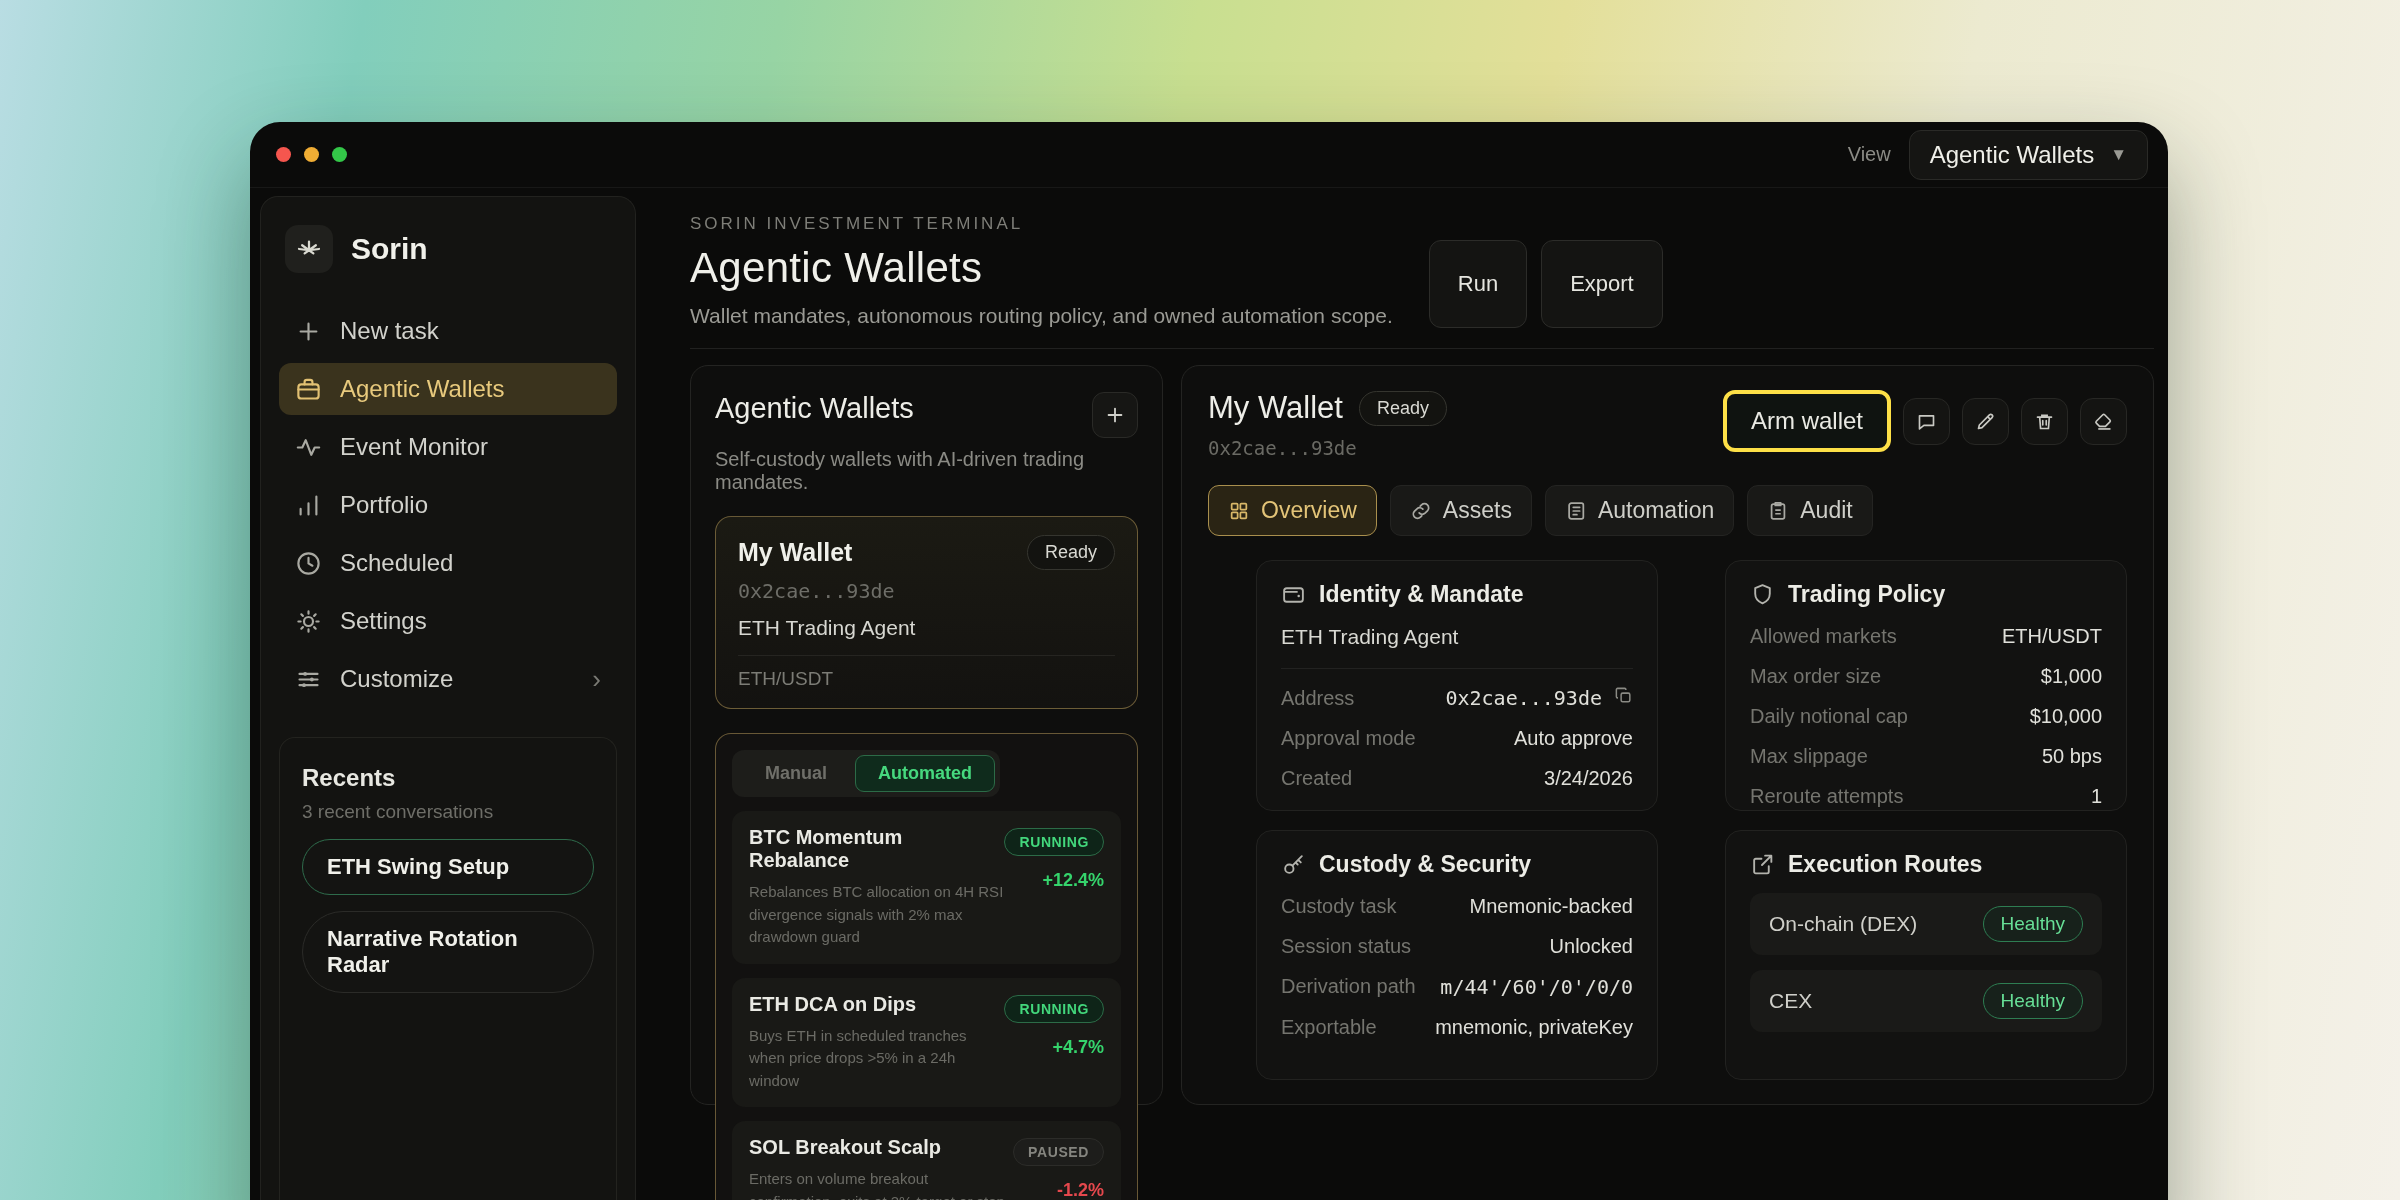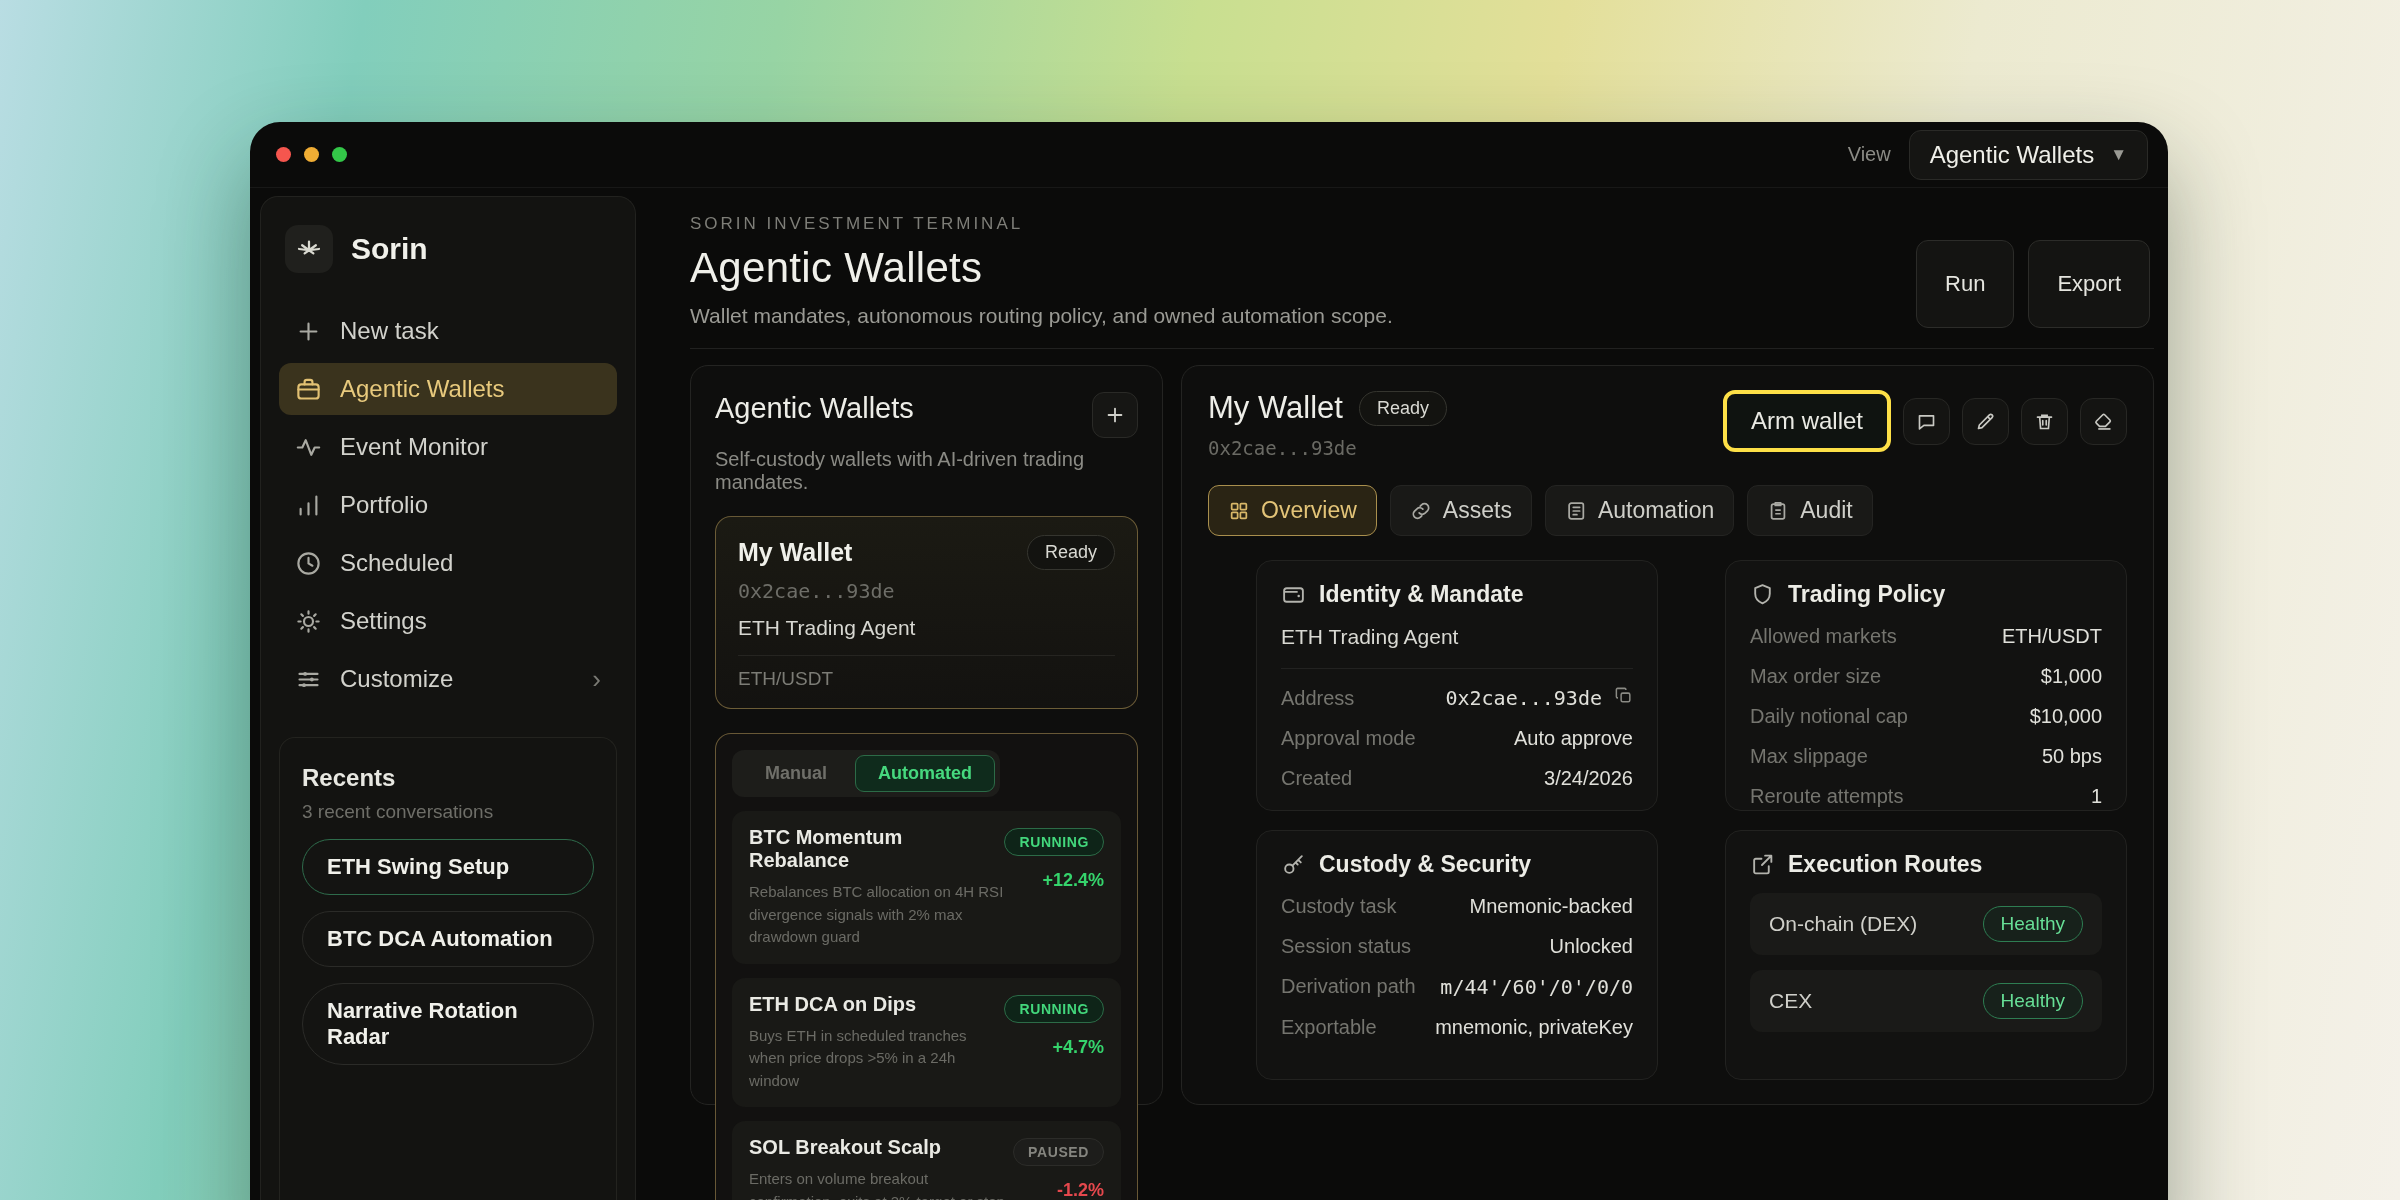--- a/index.html
+++ b/index.html
@@ -49,21 +49,21 @@
   .recents { margin-top:32px; flex:1; border:1px solid #23231f; border-bottom:none;
     border-radius:16px 16px 0 0; padding:26px 22px; }
   .recents-title { font-size:24px; font-weight:600; color:#e8e8e2; }
   .recents-sub { font-size:19px; color:#6e6e68; margin-top:9px; }
   .conv { border:1px solid #2b2b28; border-radius:999px; padding:14px 24px; font-size:22px; font-weight:700;
     color:#f0f0ea; margin-top:16px; background:#141412; }
   .conv.active { border-color:#2e6b4b; }
 
   
   .main { flex:1; min-width:0; padding:0 14px 0 54px; display:flex; flex-direction:column; }
-  .main-header { display:flex; justify-content:space-between; padding:26px 4px 20px 0; }
+  .main-header { display:flex; justify-content:flex-start; padding:26px 4px 20px 0;gap:36px; }
   .kicker { font-size:17px; letter-spacing:3px; color:#7e7e78; }
   .page-title { font-size:42px; font-weight:500; color:#f0f0ea; margin-top:10px; letter-spacing:.3px; }
   .page-sub { font-size:21px; color:#9a9a94; margin-top:12px; }
   .header-actions { display:flex; gap:14px; margin-top:26px; }
   .ghost-btn { border:1px solid #2c2c29; border-radius:12px; padding:12px 28px; font-size:22px;
     color:#e5e5df; background:#141412; }
   .main-divider { border-top:1px solid #212120; }
 
   .panels { display:flex; gap:18px; margin-top:16px; height:740px; }
   .panel { border:1px solid #242422; border-radius:18px; background:#0e0e0d; }
@@ -222,21 +222,20 @@
             </svg>
           <span>Customize</span>
           <span class="nav-chevron">›</span>
         </div>
       </div>
 
       <div class="recents">
         <div class="recents-title">Recents</div>
         <div class="recents-sub">3 recent conversations</div>
         <div class="conv active">ETH Swing Setup</div>
-        <div class="conv">BTC DCA Automation</div>
         <div class="conv">Narrative Rotation Radar</div>
       </div>
     </div>
 
     <div class="main">
 
       <div class="main-header">
         <div>
           <div class="kicker">SORIN INVESTMENT TERMINAL</div>
           <div class="page-title">Agentic Wallets</div>

